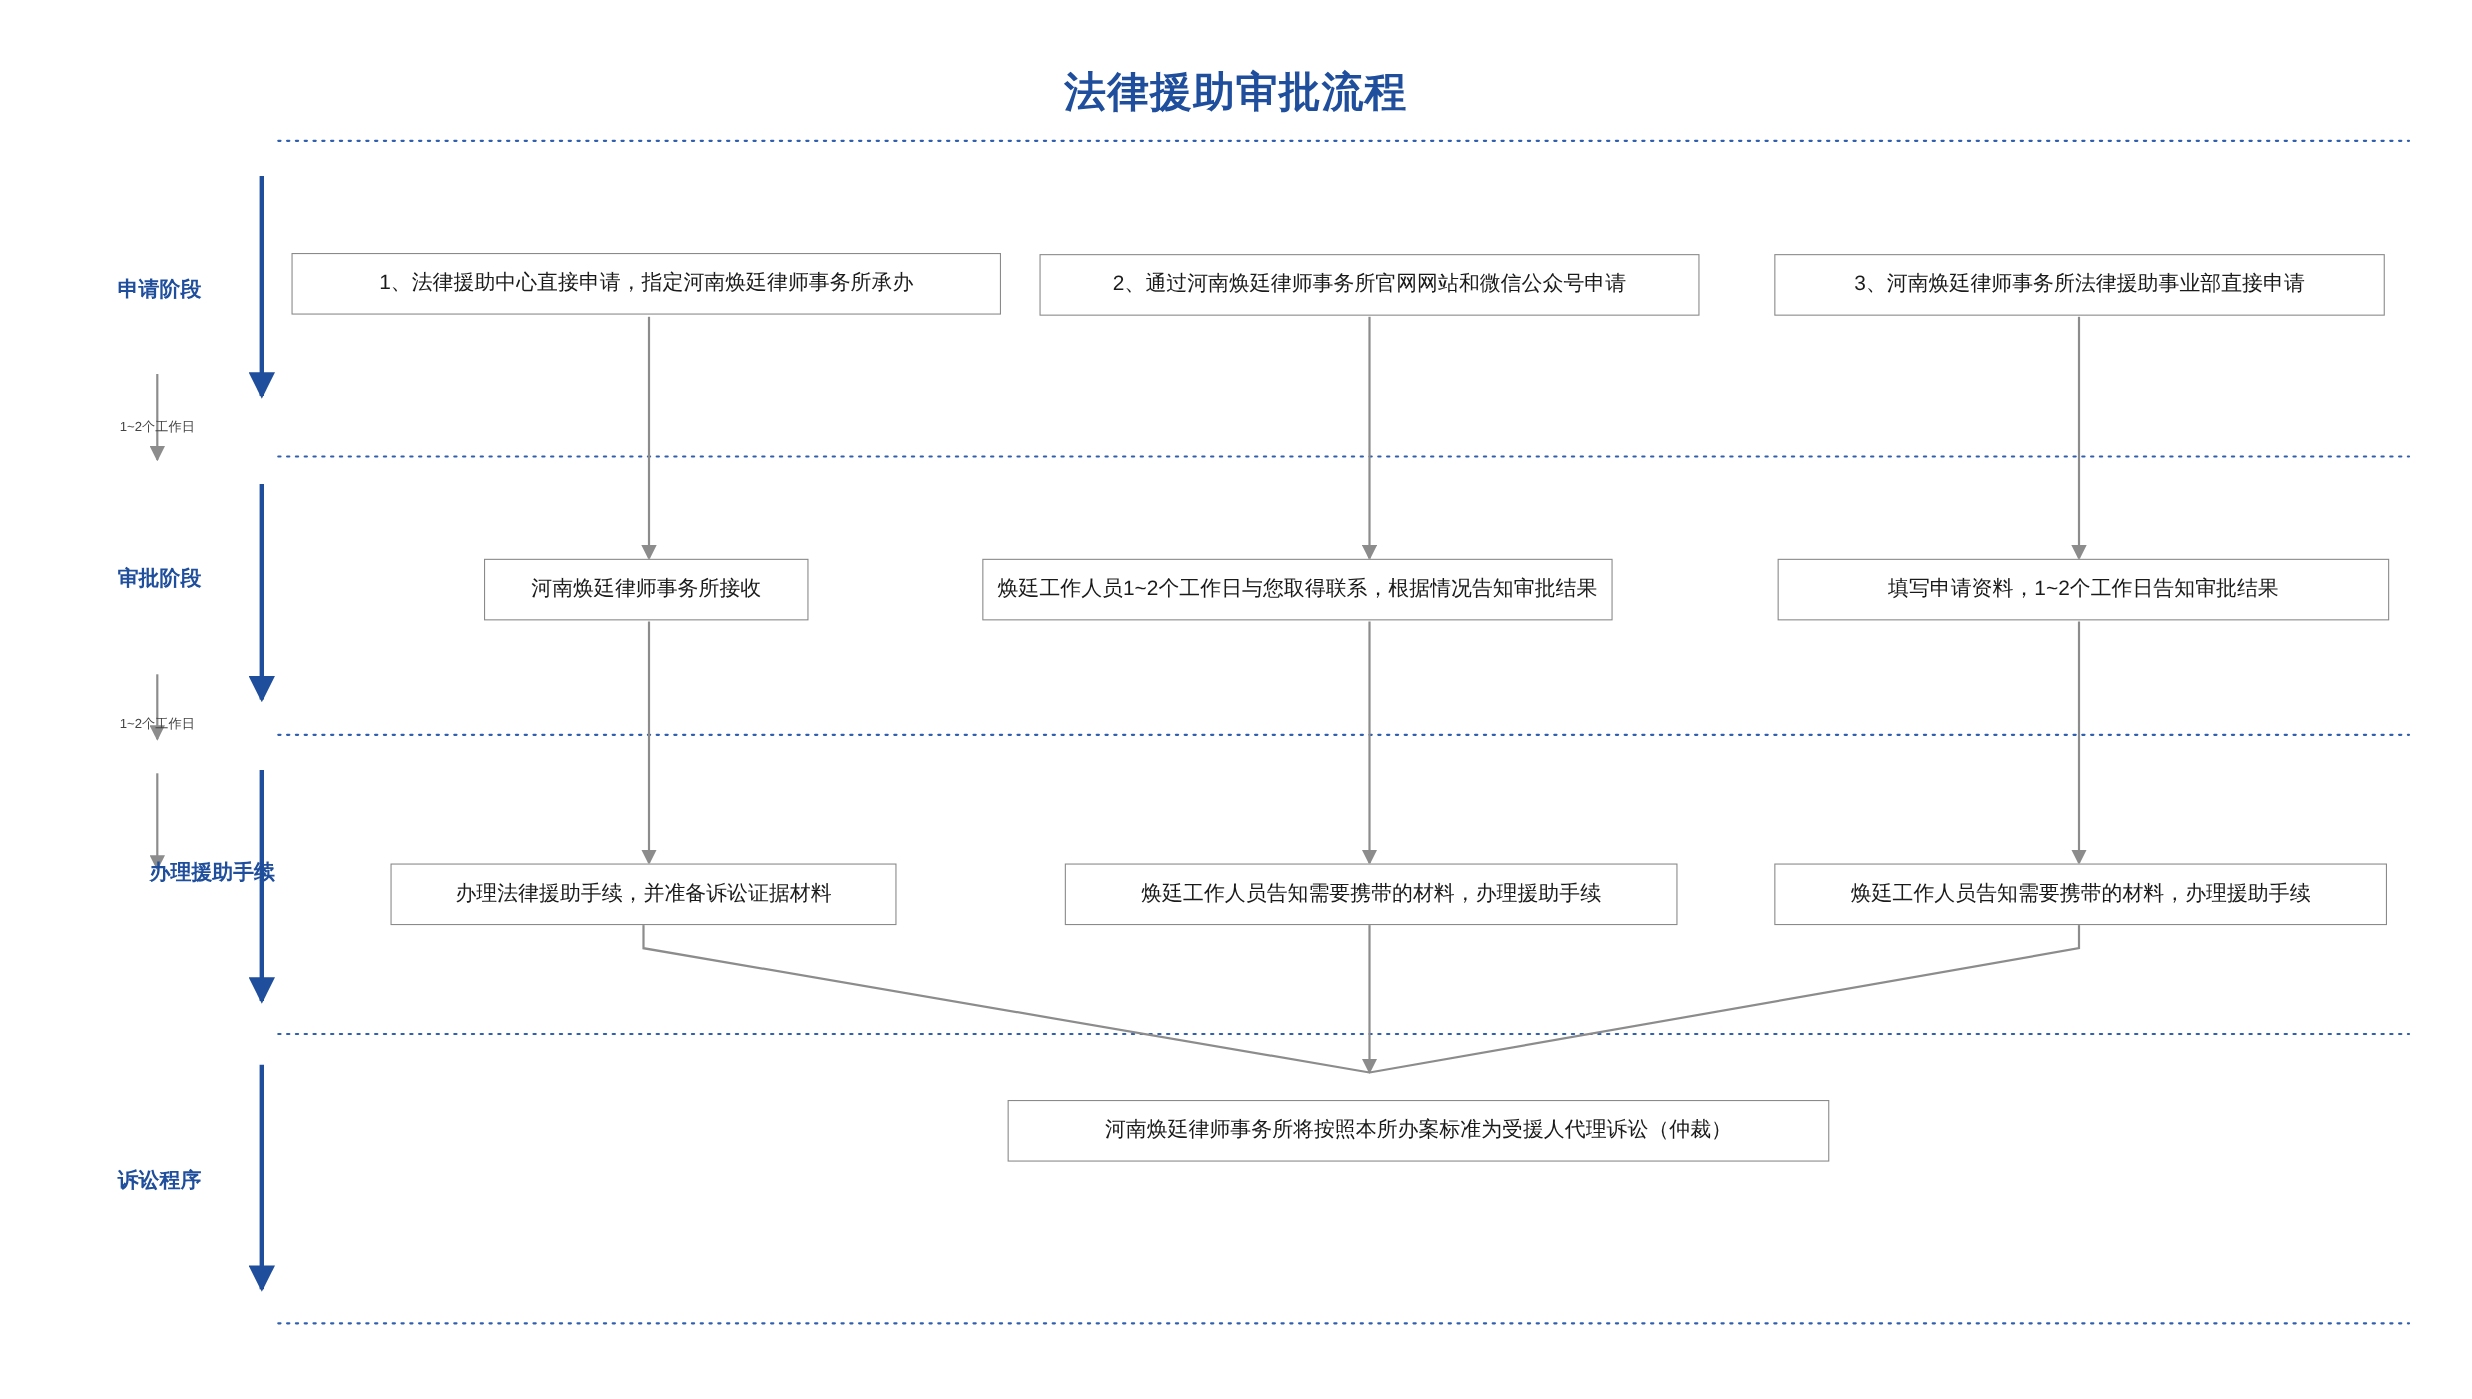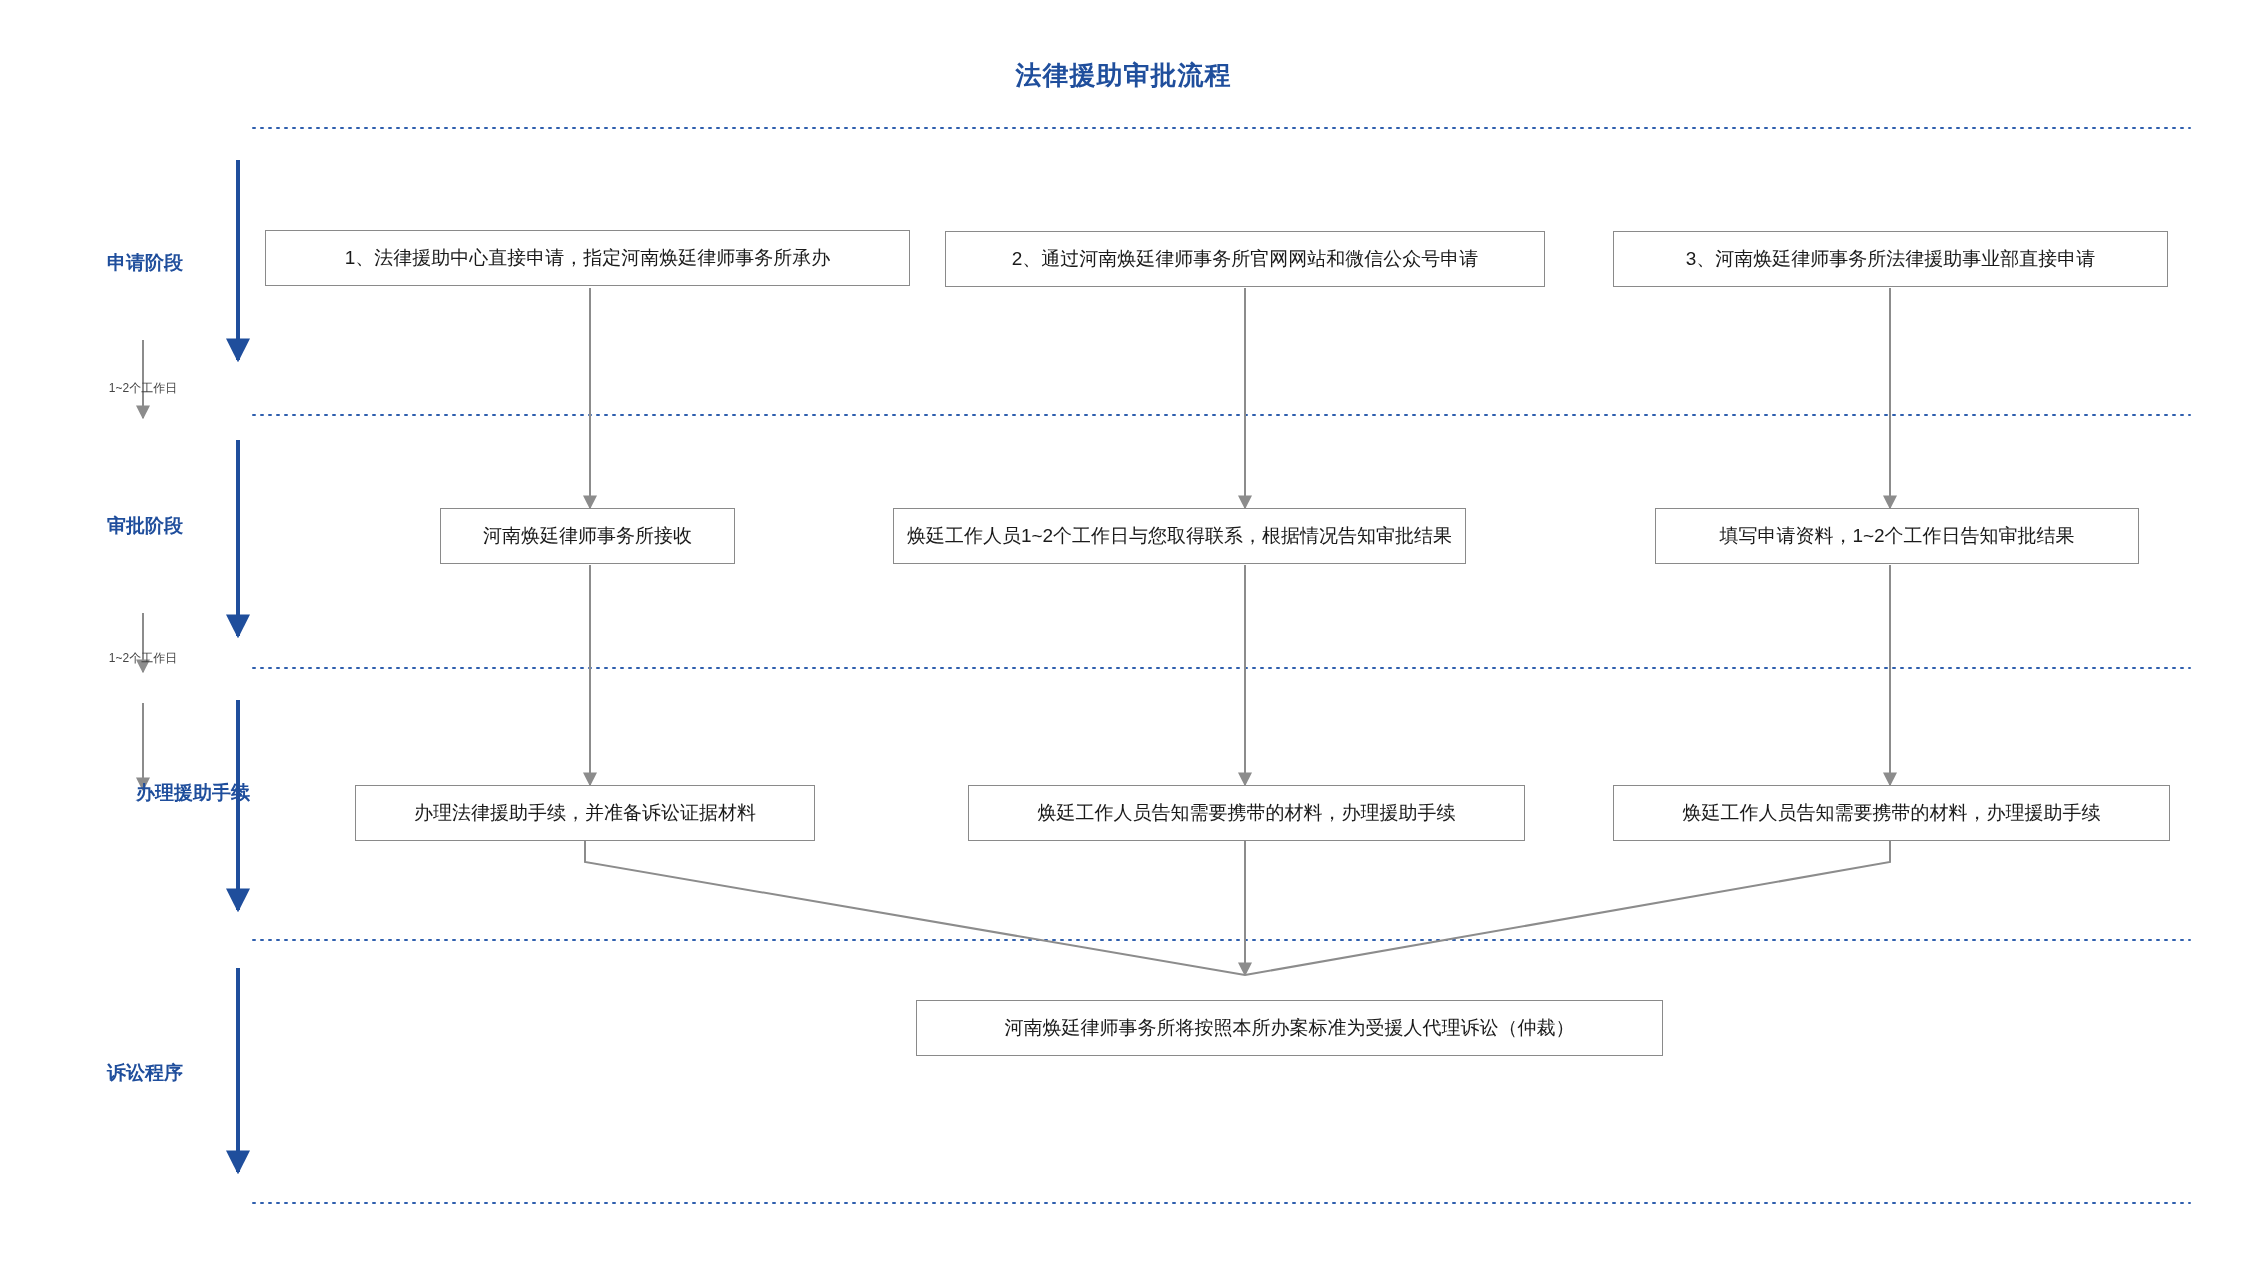--- a/index.html
+++ b/index.html
@@ -26,21 +26,21 @@
     width: 2247px;
     height: 1272px;
     pointer-events: none;
   }
   .title {
     position: absolute;
     left: 0;
     top: 58px;
     width: 2247px;
     text-align: center;
-    font-size: 26px;
+    font-size: 38px;
     font-weight: bold;
     color: #1f4e9c;
     letter-spacing: 1px;
   }
   .stage-label {
     position: absolute;
     font-size: 19px;
     font-weight: bold;
     color: #1f4e9c;
     text-align: center;
@@ -124,21 +124,21 @@
 
   <div class="duration-label" style="left:48px; top:380px; width:190px;">1~2个工作日</div>
   <div class="duration-label" style="left:48px; top:650px; width:190px;">1~2个工作日</div>
 
   <div class="node" style="left:265px; top:230px; width:645px; height:56px;">1、法律援助中心直接申请，指定河南焕廷律师事务所承办</div>
   <div class="node" style="left:945px; top:231px; width:600px; height:56px;">2、通过河南焕廷律师事务所官网网站和微信公众号申请</div>
   <div class="node" style="left:1613px; top:231px; width:555px; height:56px;">3、河南焕廷律师事务所法律援助事业部直接申请</div>
 
   <div class="node" style="left:440px; top:508px; width:295px; height:56px;">河南焕廷律师事务所接收</div>
   <div class="node" style="left:893px; top:508px; width:573px; height:56px;">焕廷工作人员1~2个工作日与您取得联系，根据情况告知审批结果</div>
-  <div class="node" style="left:1655px; top:508px; width:484px; height:56px;">填写申请资料，1~2个工作日告知审批结果</div>
+  <div class="node" style="left:1616px; top:508px; width:556px; height:56px;">填写申请资料，1~2个工作日告知审批结果</div>
 
   <div class="node" style="left:355px; top:785px; width:460px; height:56px;">办理法律援助手续，并准备诉讼证据材料</div>
   <div class="node" style="left:968px; top:785px; width:557px; height:56px;">焕廷工作人员告知需要携带的材料，办理援助手续</div>
   <div class="node" style="left:1613px; top:785px; width:557px; height:56px;">焕廷工作人员告知需要携带的材料，办理援助手续</div>
 
   <div class="node" style="left:875px; top:1000px; width:747px; height:56px;margin-left:41px;">河南焕廷律师事务所将按照本所办案标准为受援人代理诉讼（仲裁）</div>
 
 </div>
 
 </body></html>

